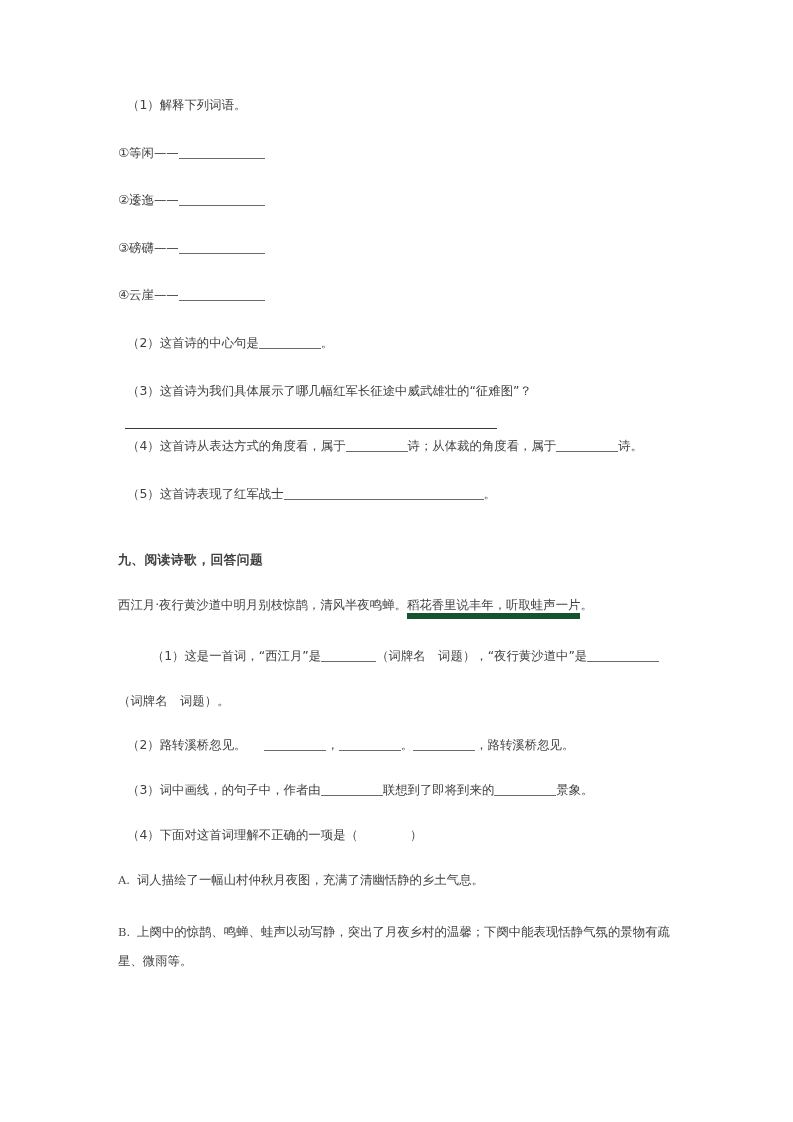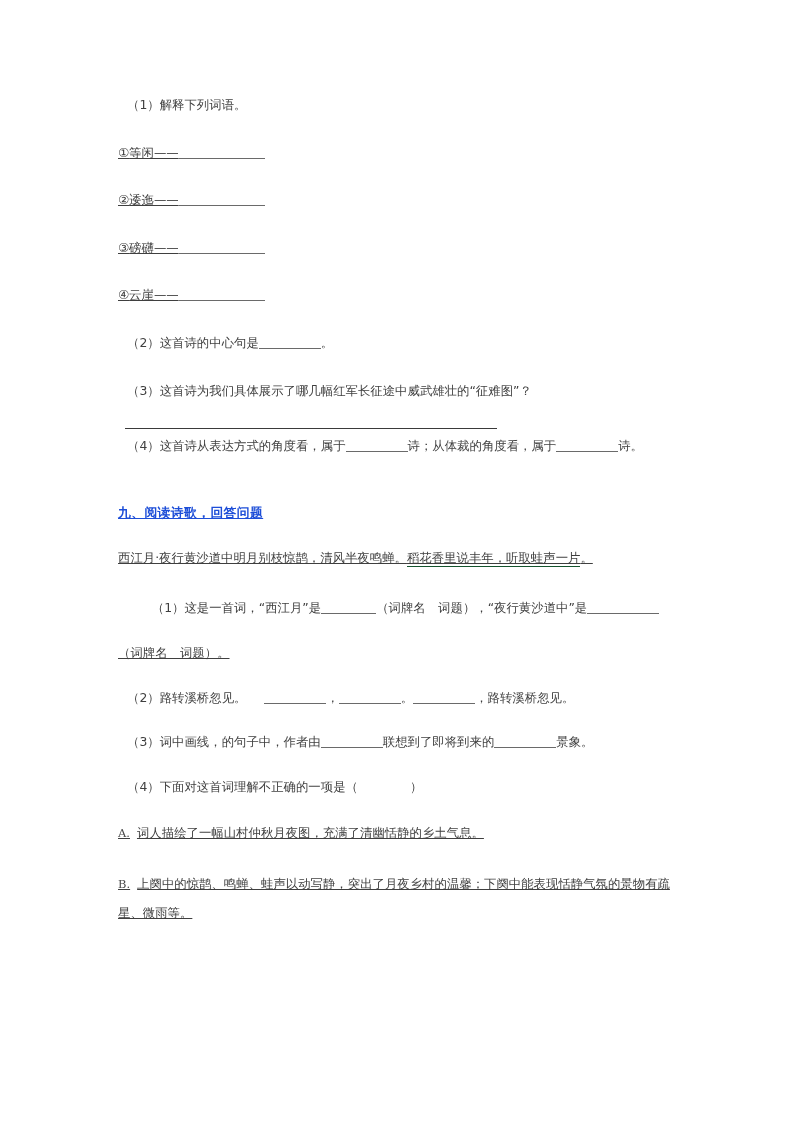--- a/index.html
+++ b/index.html
@@ -36,26 +36,26 @@
   }
   .wrapline {
     font-size: 12.4px;
     line-height: 1.5;
     color: #3f3f3f;
     white-space: normal;
   }
   .gap-sub { margin-top: 29px; }
 
   .indent1 { padding-left: 9px; }
-  .indent0 { padding-left: 0px; text-decoration: underline; }
+  .indent0 { padding-left: 0px; }
 
   .heading {
     font-size: 12.8px;
     font-weight: bold;
-    color: #1d4ed8;
+    color: #404040;
     letter-spacing: 0.4px;
     white-space: nowrap;
   }
 
   
   .blank {
     display: inline-block;
     border-bottom: 1px solid #6a6a6a;
     vertical-align: -2px;
     height: 12px;
@@ -78,21 +78,21 @@
   
   .answer-rule {
     width: 372px;
     height: 0;
     border-bottom: 1.3px solid #3a3a3a;
     margin-top: 28px;
     margin-left: 7px;
   }
 
   .underline-poem {
-    border-bottom: 1px solid #14532d;
+    border-bottom: 6px solid #14532d;
     padding-bottom: 1px;
   }
 
   .opt-label {
     font-family: "DejaVu Serif", "Liberation Serif", serif;
     font-size: 11.5px;
     color: #4a4a4a;
   }
   .paren-blank {
     display: inline-block;
@@ -132,20 +132,23 @@
     <div class="line indent1 gap-sub">
       <span>（3）</span><span>这首诗为我们具体展示了哪几幅红军长征途中威武雄壮的“征难图”？</span>
     </div>
 
     <div class="answer-rule"></div>
 
     <div class="line indent1" style="margin-top:8px;">
       <span>（4）</span><span>这首诗从表达方式的角度看，属于</span><span class="blank b-md"></span><span>诗；从体裁的角度看，属于</span><span class="blank b-md"></span><span>诗。</span>
     </div>
 
+    <div class="line indent1 gap-sub">
+      <span>（5）</span><span>这首诗表现了红军战士</span><span class="blank b-ans"></span><span>。</span>
+    </div>
 
     <div class="heading indent0" style="margin-top:49px;">九、阅读诗歌，回答问题</div>
 
     <div class="line indent0" style="margin-top:27px;">
       <span>西江月·夜行黄沙道中明月别枝惊鹊，清风半夜鸣蝉。</span><span class="underline-poem">稻花香里说丰年，听取蛙声一片</span><span>。</span>
     </div>
 
 
     <div class="line indent1" style="margin-top:32px;text-align:center;">
       <span>（1）</span><span>这是一首词，“西江月”是</span><span class="blank b-sm"></span><span>（词牌名　词题），“夜行黄沙道中”是</span><span class="blank b-tail"></span>

